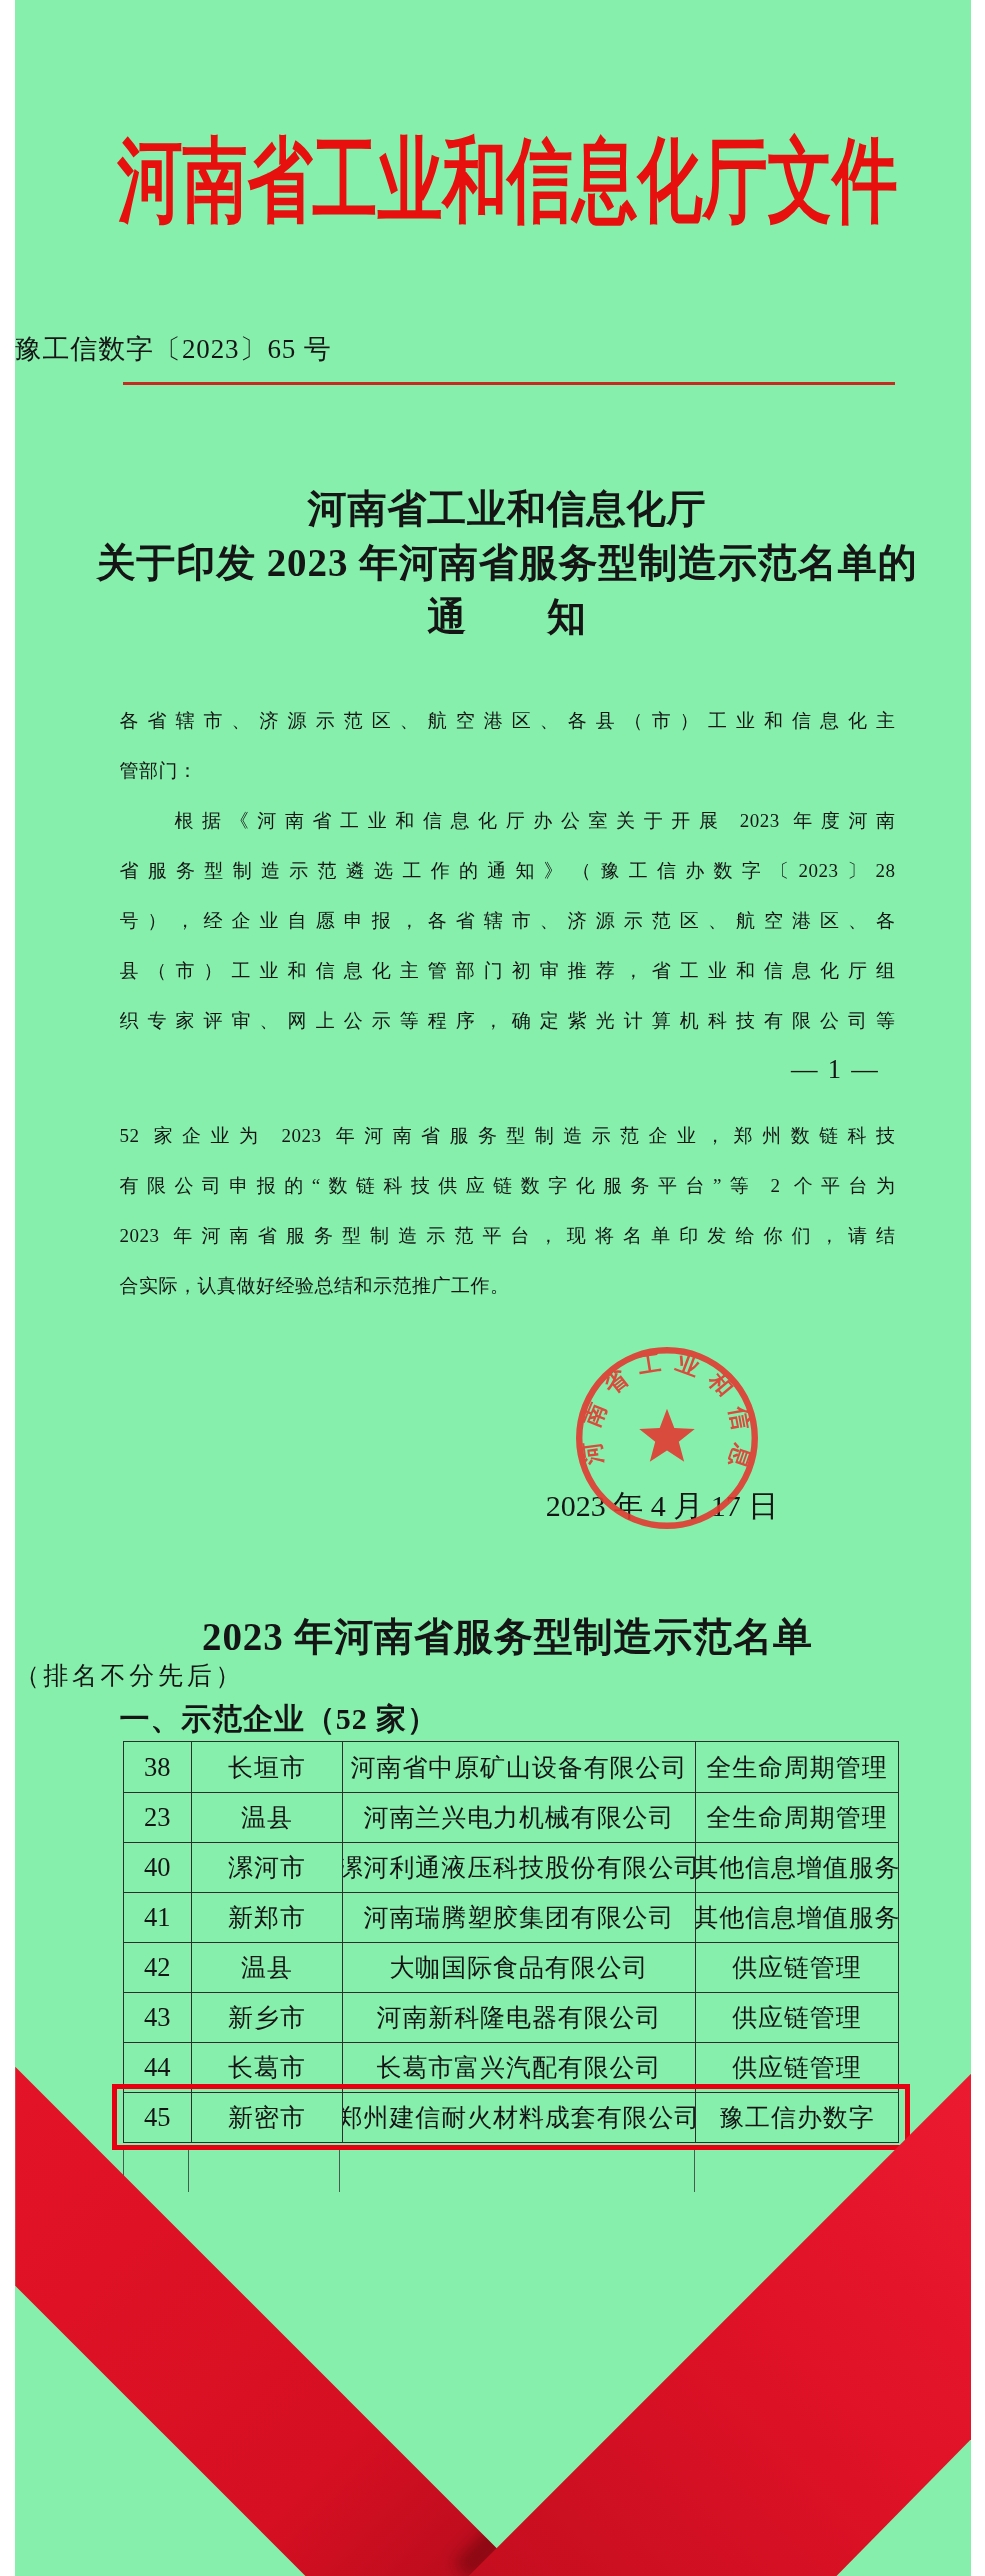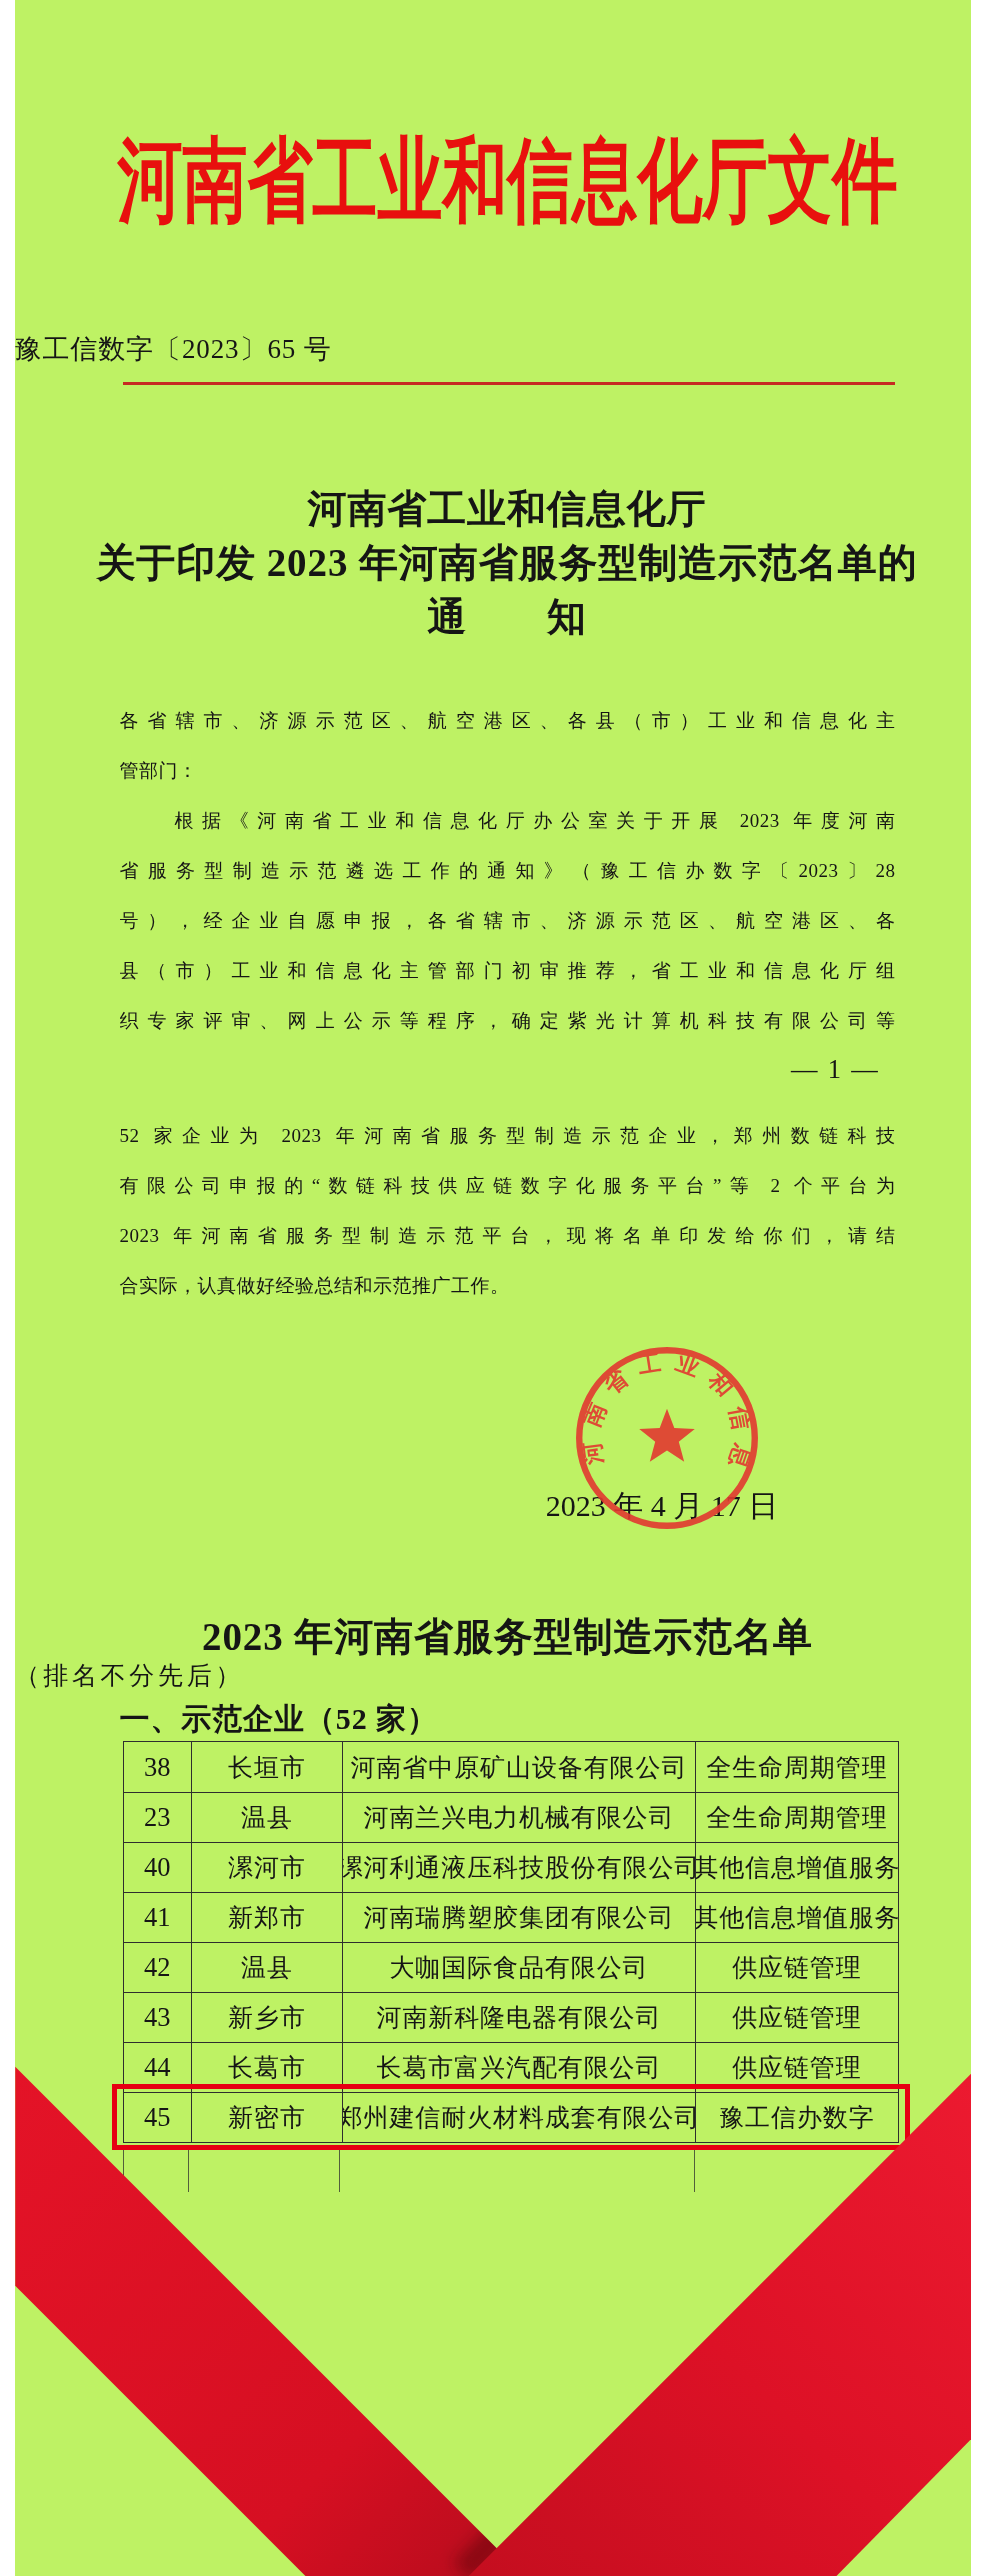--- a/index.html
+++ b/index.html
@@ -1,20 +1,20 @@
 <!DOCTYPE html>
 <html style="--header-red: #e8100e; --rule-red: #c62b22; --accent-red: #e60012; --seal-red: #e23a30; --ribbon-red: #e41327; --ribbon-deep: #b50c1c; --table-border: #2e2e2e; --text: #151515;font-size:14.6px"><head>
 <meta charset="utf-8">
 <style>
   html,body{margin:0;padding:0;background:#ffffff;}
   .page{
     position:relative;
     width:956px;height:2576px;
     margin:0 auto;
-    background:#bef264;
+    background:#86efac;
     overflow:hidden;
     font-family:"Liberation Serif","DejaVu Serif",serif;
     color:var(--text,#151515);
   }
   
   .red-header{
     position:absolute;left:0;top:117px;width:986px;height:128px;
     text-align:center;
   }
   .red-header-text{

